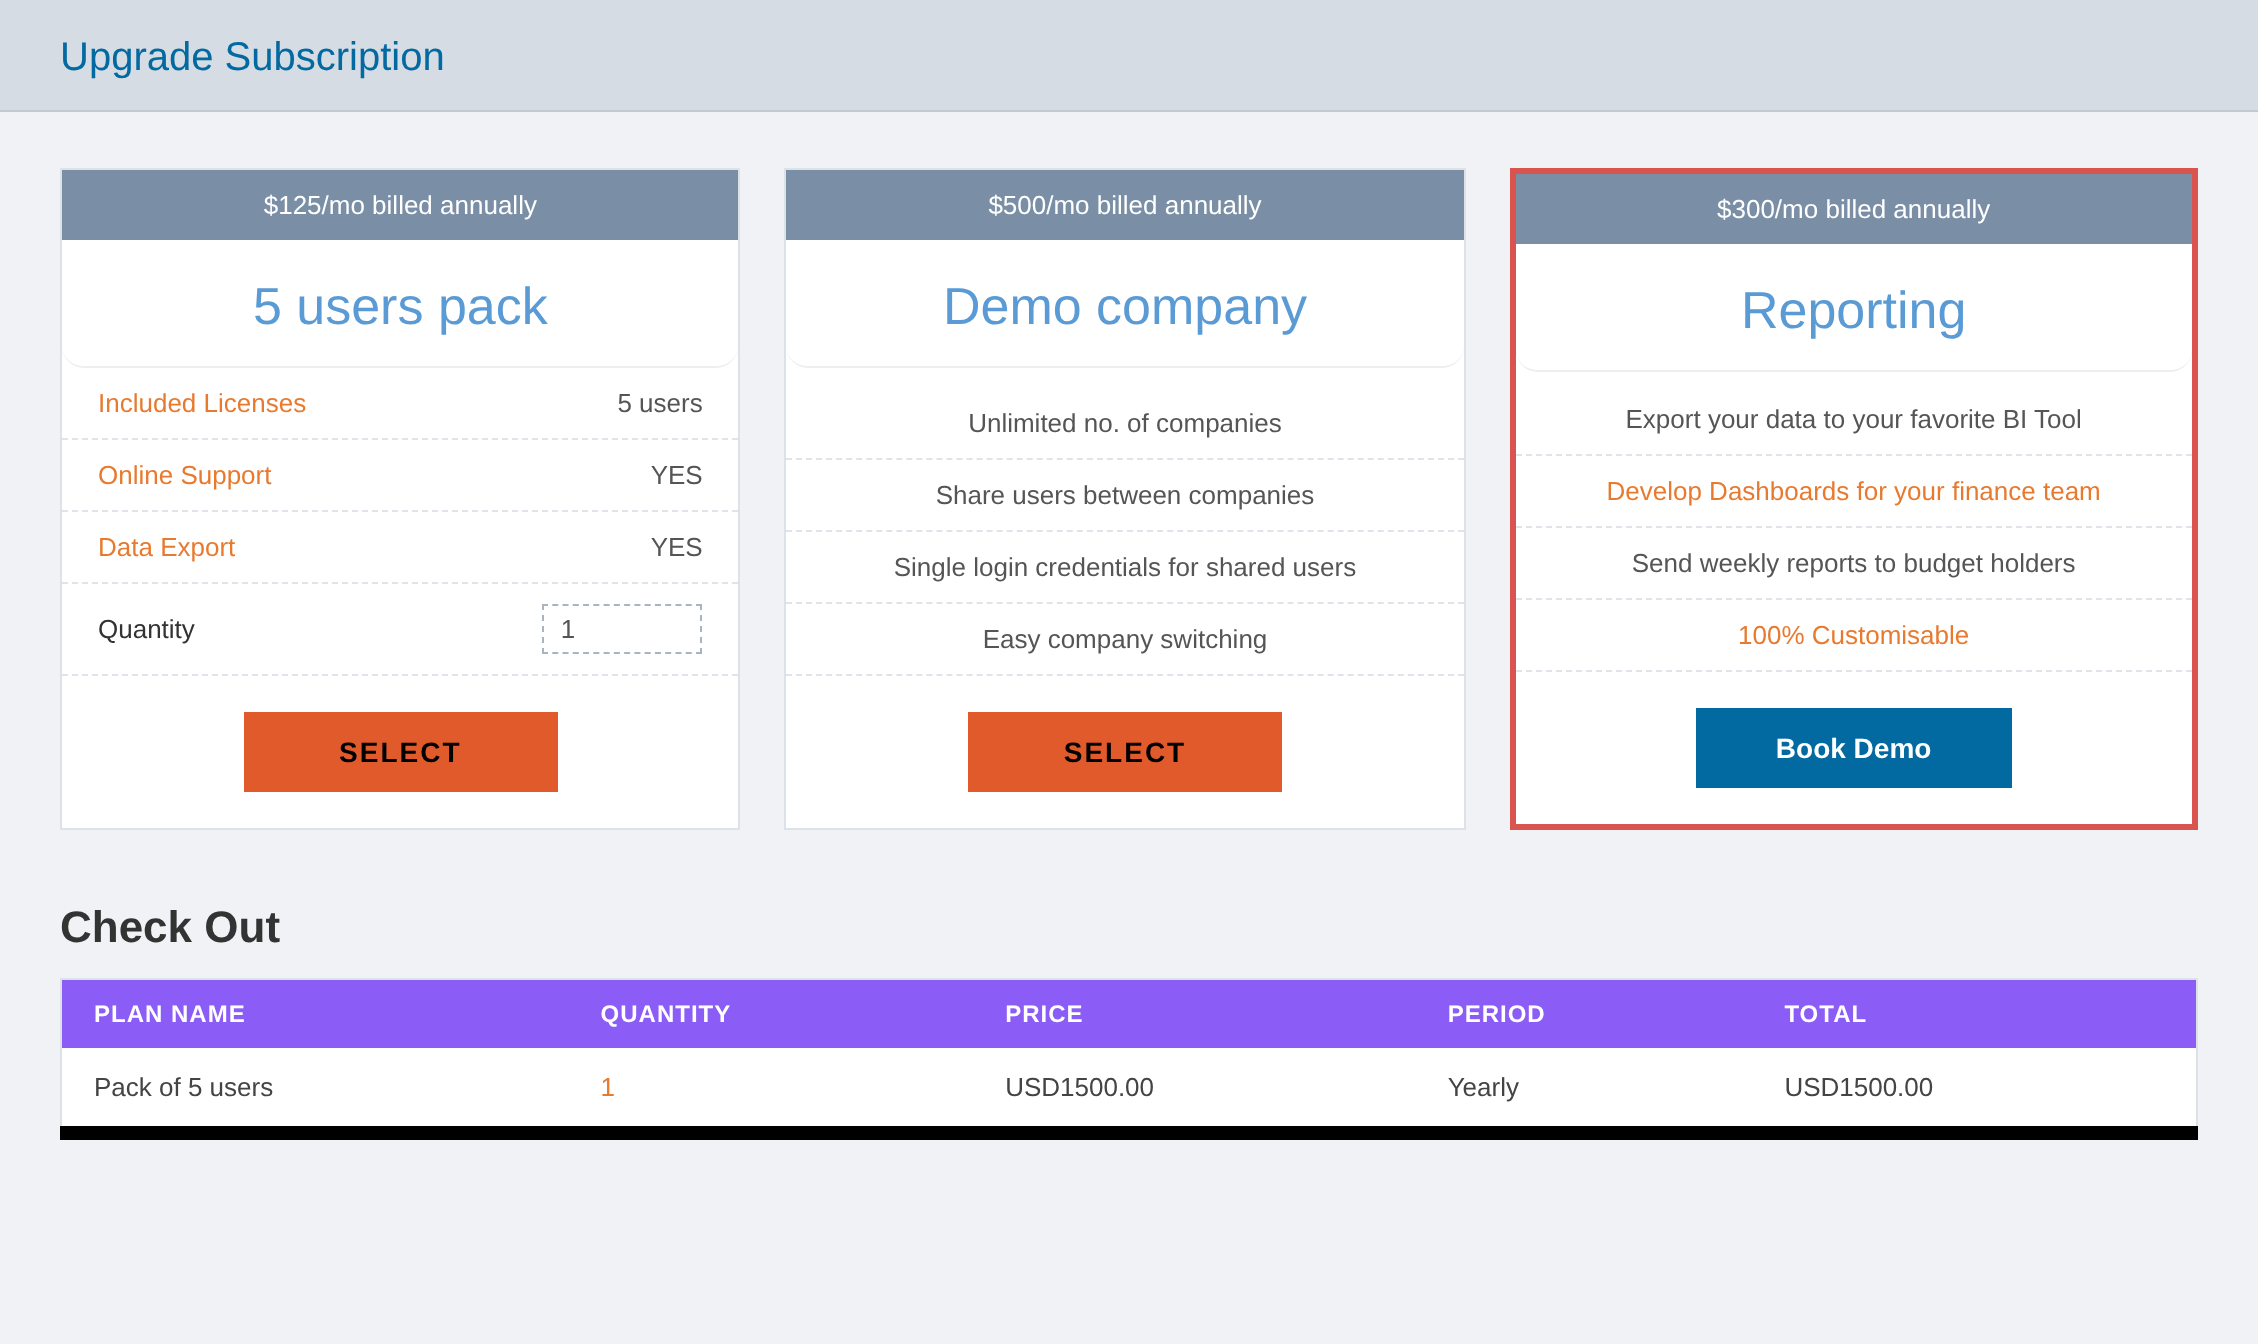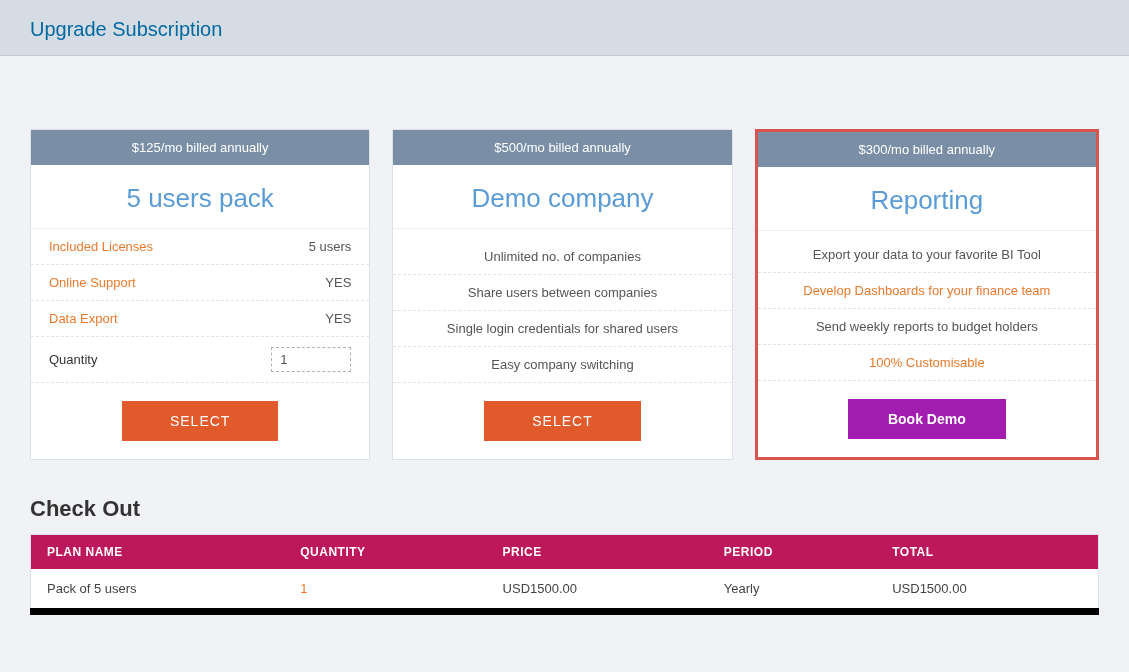--- a/index.html
+++ b/index.html
@@ -13,21 +13,20 @@
       background: #d6dce4;
       padding: 18px 30px 14px 30px;
       font-size: 20px;
       font-weight: 500;
       color: #0369a1;
       border-bottom: 1px solid #c4cad4;
     }
     .main-content {
       padding: 28px 30px 20px 30px;
       background: #f0f2f5;
-      margin-top: 45px;
     }
     .plans-container {
       display: flex;
       gap: 22px;
       margin-bottom: 36px;
     }
     .plan-card {
       background: #fff;
       border: 1px solid #dde2e8;
       flex: 1;
@@ -44,20 +43,21 @@
       padding: 10px 8px;
       font-size: 13px;
     }
     .plan-title {
       text-align: center;
       padding: 18px 12px 14px;
       font-size: 26px;
       font-weight: 300;
       color: #5b9bd5;
       border-bottom: 1px solid #eee;
+      border-radius: 11px;
     }
     .plan-features {
       flex: 1;
       display: flex;
       flex-direction: column;
       justify-content: flex-end;
     }
     .feature-row {
       display: flex;
       justify-content: space-between;
@@ -92,32 +92,32 @@
       width: 80px;
       font-size: 13px;
       color: #555;
     }
     .plan-action {
       padding: 18px;
       text-align: center;
     }
     .select-btn {
       background: #e05a2b;
-      color: #ffffff;
+      color: #000000;
       border: none;
       padding: 12px 48px;
       font-size: 14px;
-      font-weight: 400;
+      font-weight: 700;
       letter-spacing: 1px;
       cursor: pointer;
       text-transform: uppercase;
       text-align: center;
     }
     .book-demo-btn {
-      background: #a21caf;
+      background: #0369a1;
       color: #fff;
       border: none;
       padding: 12px 40px;
       font-size: 14px;
       font-weight: 700;
       cursor: pointer;
       text-align: right;
     }
 
     
@@ -127,21 +127,21 @@
       color: #333;
       margin-bottom: 12px;
     }
     .checkout-table {
       width: 100%;
       border-collapse: collapse;
       background: #fff;
       border: 1px solid #dde2e8;
     }
     .checkout-table thead tr {
-      background: #be185d;
+      background: #8b5cf6;
       color: #fff;
     }
     .checkout-table th {
       padding: 10px 16px;
       text-align: left;
       font-size: 12px;
       font-weight: 700;
       letter-spacing: 0.5px;
     }
     .checkout-table td {

